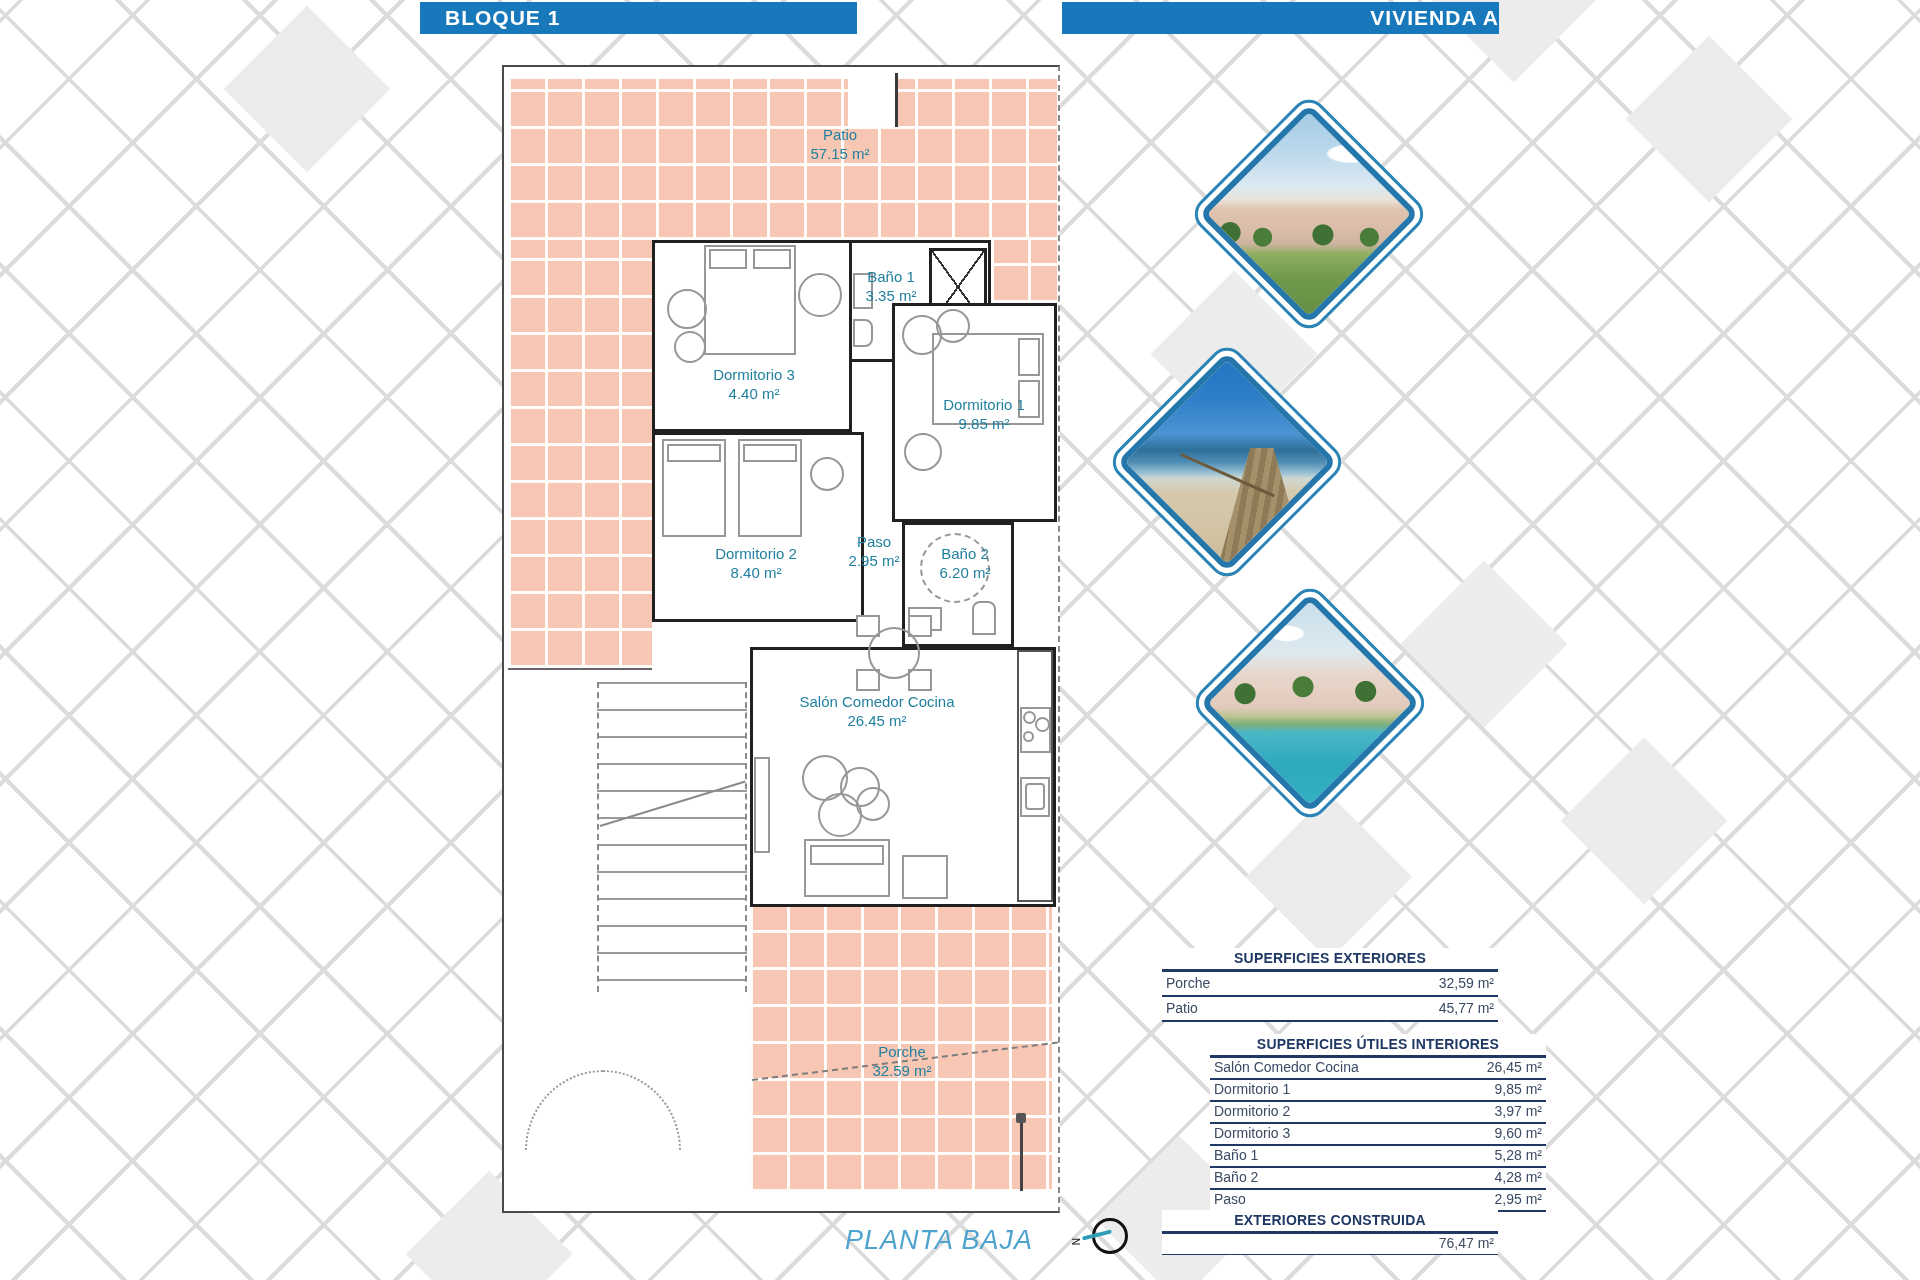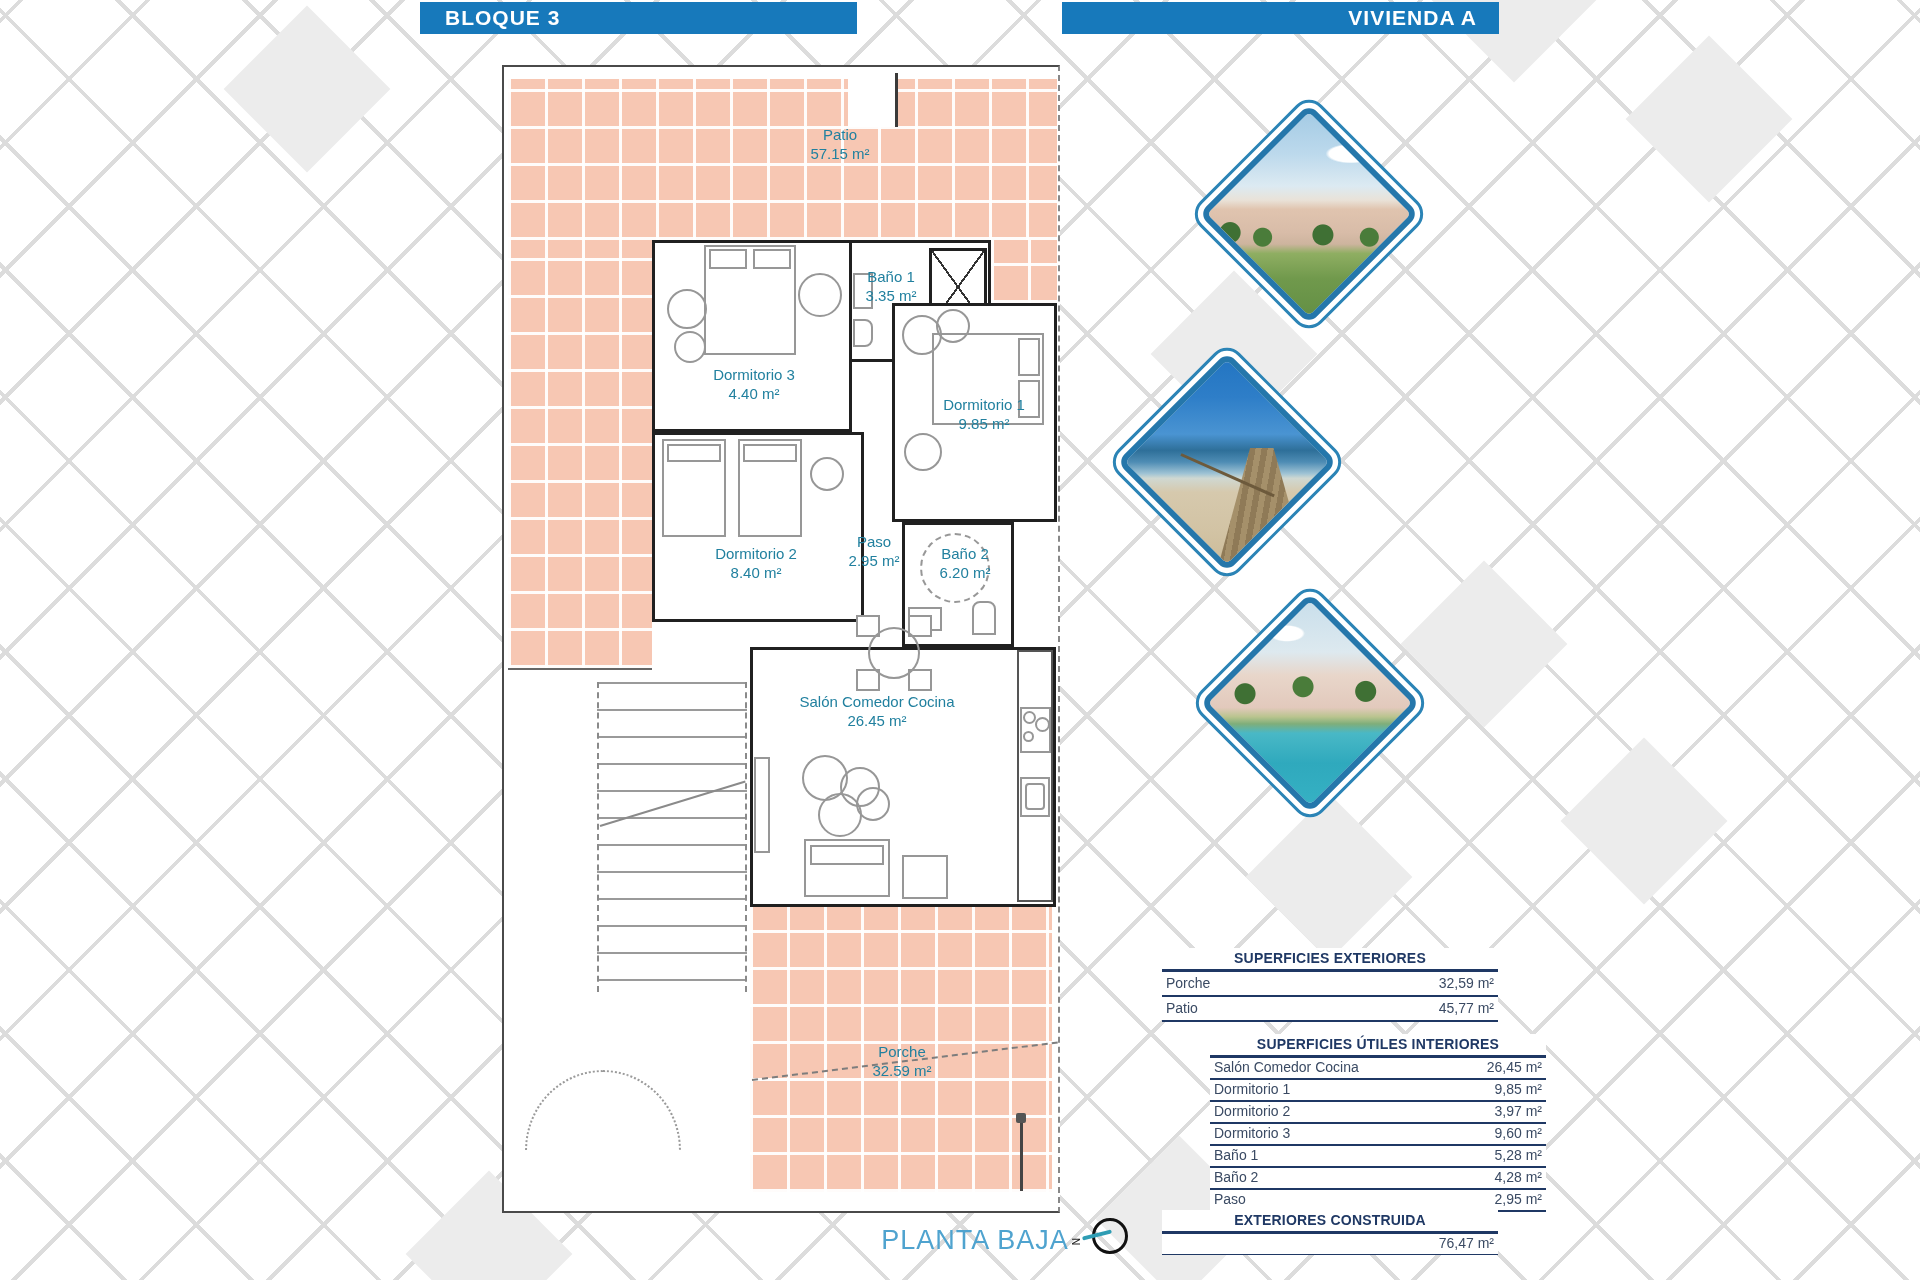--- a/index.html
+++ b/index.html
@@ -12,21 +12,21 @@
     background-image:
       repeating-linear-gradient(45deg, transparent 0 86px, #dcdcdc 86px 90px),
       repeating-linear-gradient(-45deg, transparent 0 86px, #dcdcdc 86px 90px);
   }
   .bgdia { position:absolute; width:118px; height:118px; background:#ececec; transform:rotate(45deg); }
 
   
   .bar { position:absolute; top:2px; height:32px; width:437px; background:#1779BB; color:#fff;
          font-size:21px; font-weight:bold; letter-spacing:1px; line-height:32px; }
   .bar.left { left:420px; padding-left:25px; }
-  .bar.right { left:1062px; text-align:right; padding-right:22px; }
+  .bar.right { left:1062px; text-align:right; }
 
   
   .plan { position:absolute; left:502px; top:65px; width:558px; height:1148px; background:#fff;
           border:2px solid #4a4a4a; border-right:2px dashed #888; }
   .tile { position:absolute; background-color:#f7c7b3;
     background-image:
       repeating-linear-gradient(0deg, rgba(255,255,255,.95) 0 3px, transparent 3px 37px),
       repeating-linear-gradient(90deg, rgba(255,255,255,.95) 0 3px, transparent 3px 37px); }
   .room { position:absolute; border:3px solid #202020; background:#fff; }
   .rlabel { position:absolute; transform:translateX(-50%); text-align:center; color:#21809F;
@@ -69,22 +69,22 @@
       linear-gradient(180deg,#c3dcea 0%,#dde9ef 28%,#e8d6ca 38%,#e2c9bc 52%,#b9c48e 56%,#7fae7a 59%,#49b8c6 63%,#2fa9bd 76%,#38b4c6 100%); }
 
   
   .tbl { position:absolute; left:1162px; width:336px; font-size:14px; color:#3a4a63; z-index:5; }
   .tbl .hd { text-align:center; font-weight:bold; color:#1f3864; font-size:14px; letter-spacing:.2px;
              background:#fff; padding:2px 0 3px; border-bottom:3px solid #1f3864; }
   .tbl .row { display:flex; justify-content:space-between; background:#fff; padding:1px 4px 2px;
               border-bottom:2px solid #1f3864; line-height:17px; }
   .tblA .row { line-height:20px; }
 
-  .planta { position:absolute; left:880px; top:1225px; width:190px; text-align:center;
-            color:#4FA3CF; font-size:27px; letter-spacing:1px; z-index:5; }
+  .planta { position:absolute; left:844px; top:1225px; width:190px; text-align:center;
+            color:#4FA3CF; font-size:27px; letter-spacing:1px; z-index:5;font-style:italic; }
   .compass-circle { position:absolute; left:1092px; top:1218px; width:36px; height:36px;
             border:3px solid #111; border-radius:50%; background:transparent; z-index:5; }
   .needle { position:absolute; left:1082px; top:1233px; width:30px; height:4px; background:#2f9db4;
             transform:rotate(-14deg); z-index:6; border-radius:2px; }
   .north { position:absolute; left:1072px; top:1236px; font-size:10px; color:#222; transform:rotate(90deg); z-index:6; }
 </style>
 </head>
 <body>
 
 <div class="canvas">
@@ -94,21 +94,21 @@
   <div class="bgdia" style="left:1650px; top:60px;"></div>
   <div class="bgdia" style="left:1175px; top:295px;"></div>
   <div class="bgdia" style="left:1425px; top:585px;"></div>
   <div class="bgdia" style="left:1270px; top:818px;"></div>
   <div class="bgdia" style="left:1585px; top:762px;"></div>
   <div class="bgdia" style="left:430px; top:1195px;"></div>
   <div class="bgdia" style="left:1120px; top:1160px;"></div>
   <div class="bgdia" style="left:248px; top:30px;"></div>
 
   <div class="bar left">
-    <span>BLOQUE 3</span>
+    <span>BLOQUE 1</span>
   </div>
   <div class="bar right">
     <span>VIVIENDA A</span>
   </div>
 
   <div class="plan">
 
     <div class="tile" style="left:4px; top:12px; width:549px; height:161px;"></div>
     <div class="tile" style="left:4px; top:173px; width:144px; height:430px; border-bottom:2px solid #666;"></div>
     <div class="tile" style="left:487px; top:173px; width:66px; height:63px;"></div>

